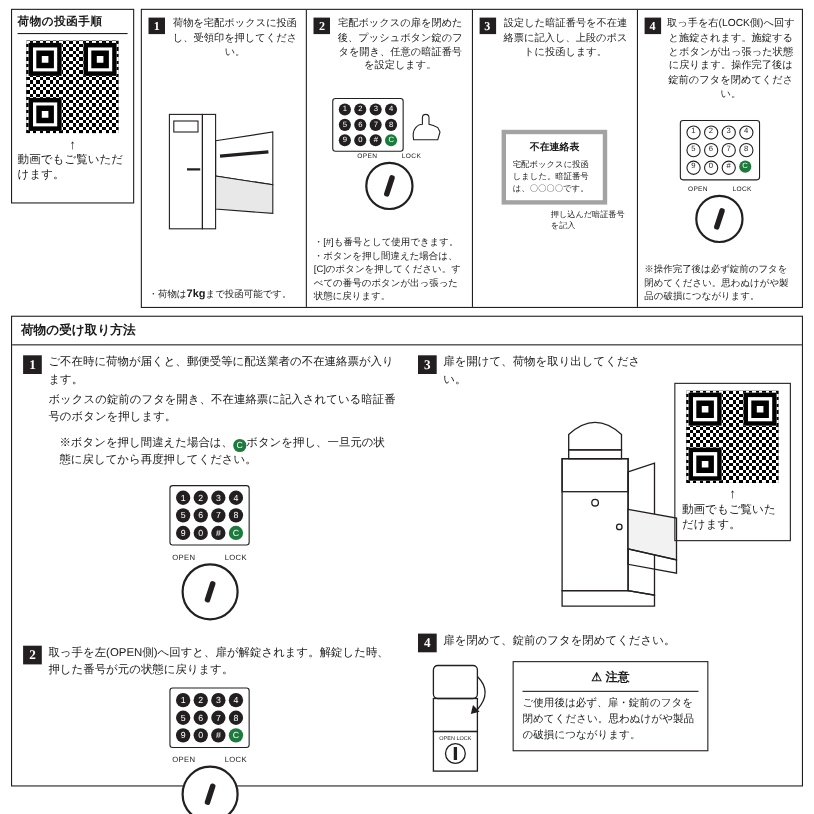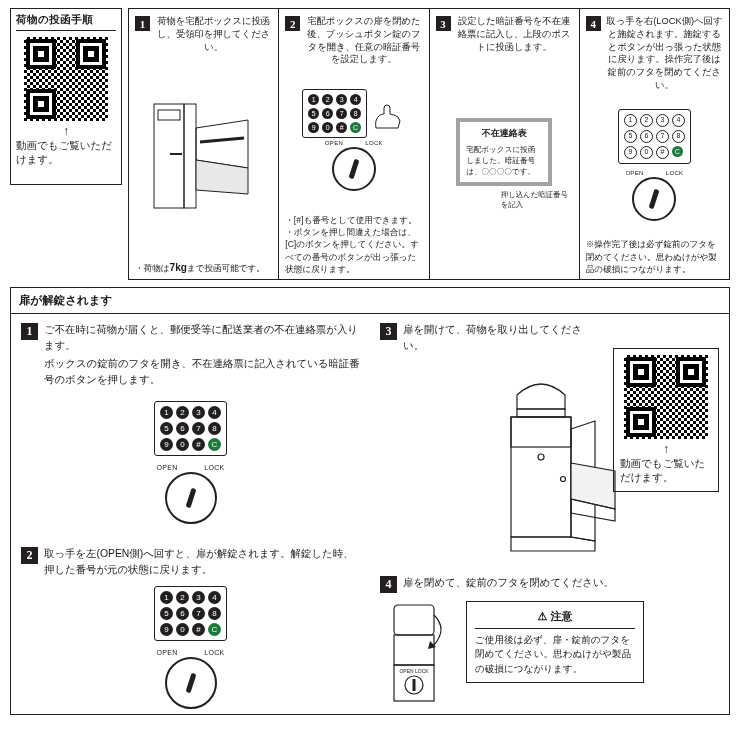--- a/index.html
+++ b/index.html
@@ -372,31 +372,34 @@
             </div>
           </div>
         </div>
         <div class="proc-foot" style="white-space:pre-line">※操作完了後は必ず錠前のフタを閉めてください。思わぬけがや製品の破損につながります。</div>
       </div>
 
     </div>
   </div>
 
   <div class="recv-box">
-    <div class="recv-title-bar">扉が解錠されます</div>
+    <div class="recv-title-bar">荷物の受け取り方法</div>
 
     <div class="recv-grid">
 
       <div class="recv-left">
 
         <div class="blk-head">
           <span class="step-num">1</span>
           <span class="txt">ご不在時に荷物が届くと、郵便受等に配送業者の不在連絡票が入ります。</span>
         </div>
         <div class="indent" style="margin-top:3px">ボックスの錠前のフタを開き、不在連絡票に記入されている暗証番号のボタンを押します。</div>
+        <div class="indent" style="margin-top:8px;margin-left:33px">
+          <span>※ボタンを押し間違えた場合は、</span><span class="c-btn">C</span><span>ボタンを押し、一旦元の状態に戻してから再度押してください。</span>
+        </div>
 
         <div class="art-center" style="margin-top:14px">
           <div style="text-align:center">
             <div class="keypad big">
               <div class="row">
                   <span class="key">1</span>
                   <span class="key">2</span>
                   <span class="key">3</span>
                   <span class="key">4</span>
                 </div>

